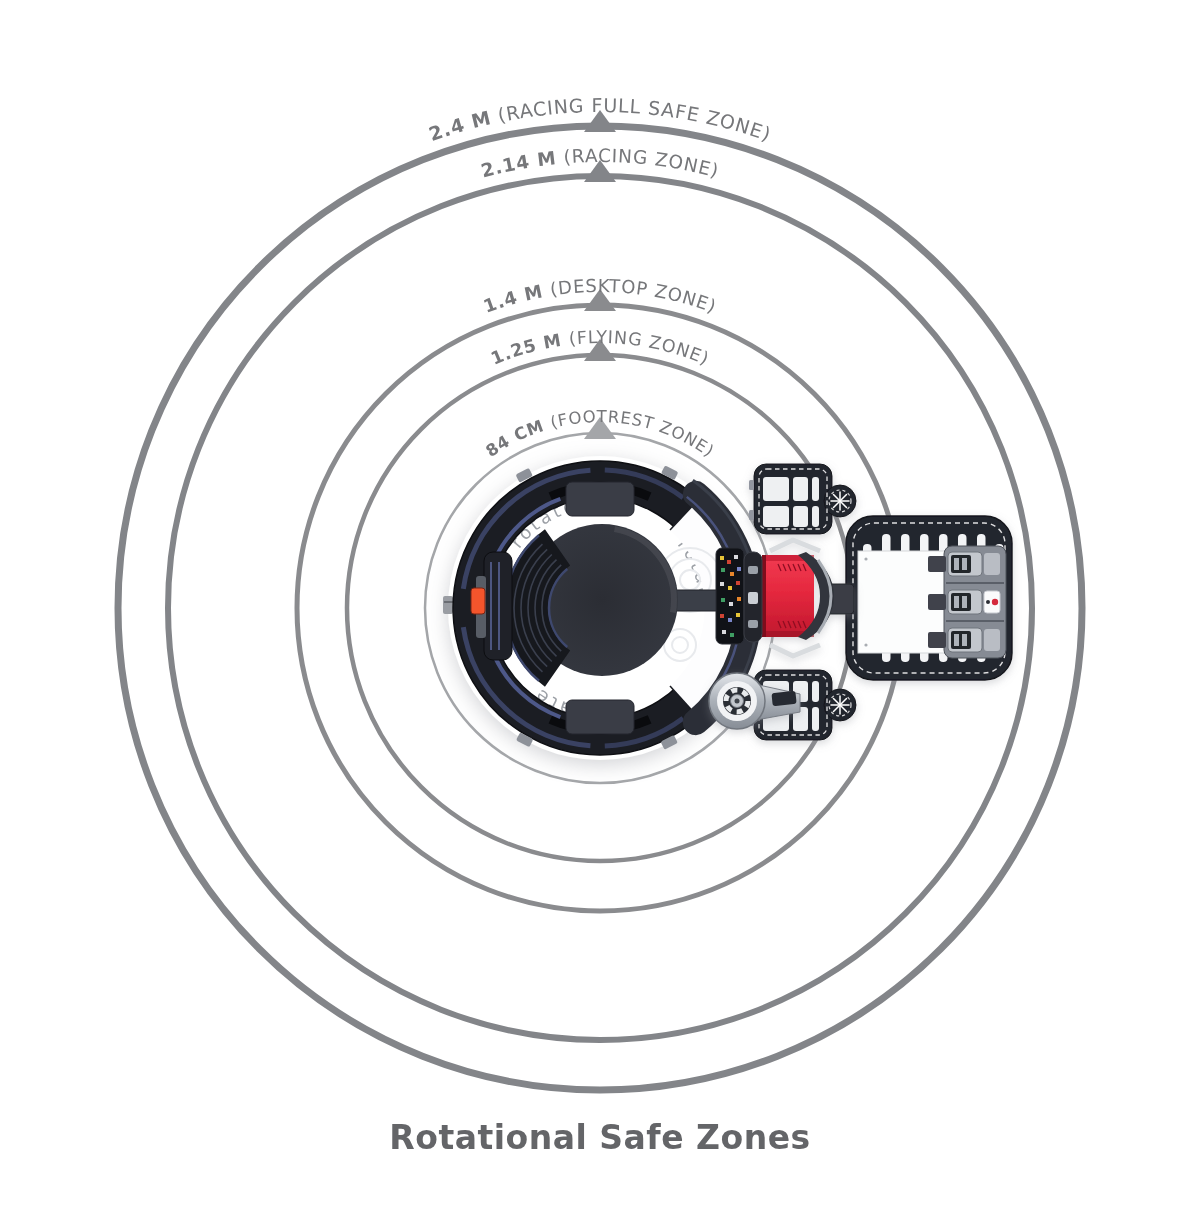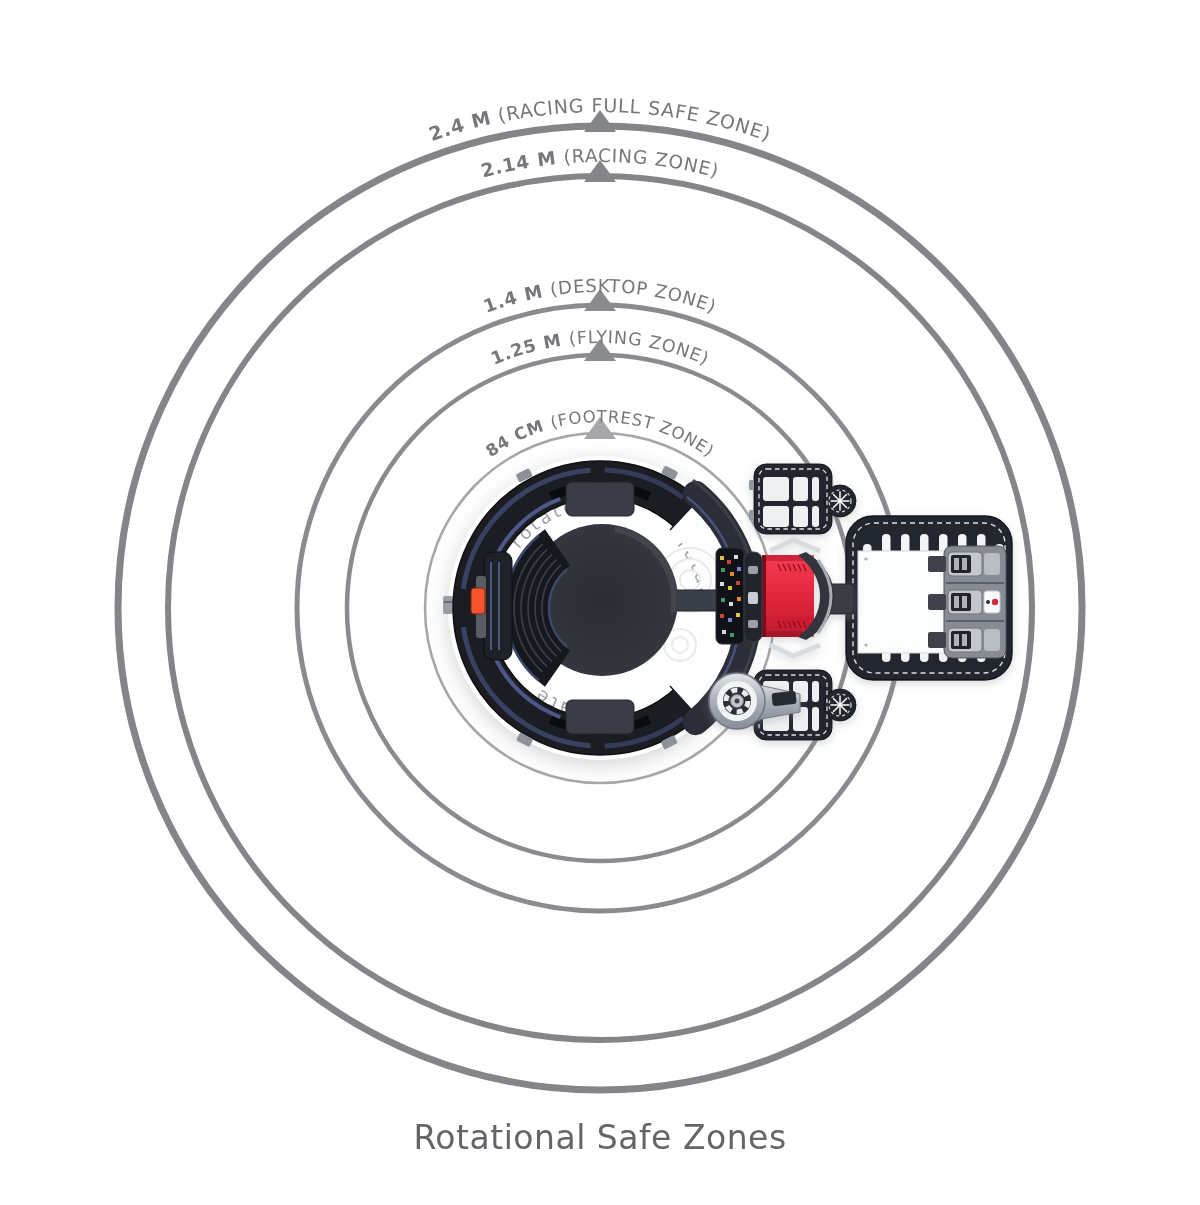--- a/index.html
+++ b/index.html
@@ -1,20 +1,20 @@
 <!DOCTYPE html>
 <html><head>
 <meta charset="utf-8">
 <style>
   html,body{margin:0;padding:0;background:#ffffff;}
   .page{position:relative;width:1200px;height:1205px;background:#ffffff;overflow:hidden;
         font-family:"DejaVu Sans",sans-serif;}
   svg text{font-family:"DejaVu Sans",sans-serif;}
   .title{position:absolute;top:1118px;left:0;width:100%;text-align:center;
-         font-size:33px;font-weight:normal;color:#646568;letter-spacing:0.5px;}
+         font-size:33px;font-weight:bold;color:#646568;letter-spacing:0.5px;}
 </style>
 </head>
 <body>
 
 <div class="page">
 <svg id="scene" width="1200" height="1205" viewBox="0 0 1200 1205" xmlns="http://www.w3.org/2000/svg" xmlns:xlink="http://www.w3.org/1999/xlink">
 
   <defs id="defs">
     <filter id="discShadow" x="-30%" y="-30%" width="160%" height="160%">
       <feDropShadow dx="0" dy="5" stdDeviation="10" flood-color="#9b9ea4" flood-opacity="0.45"></feDropShadow>

